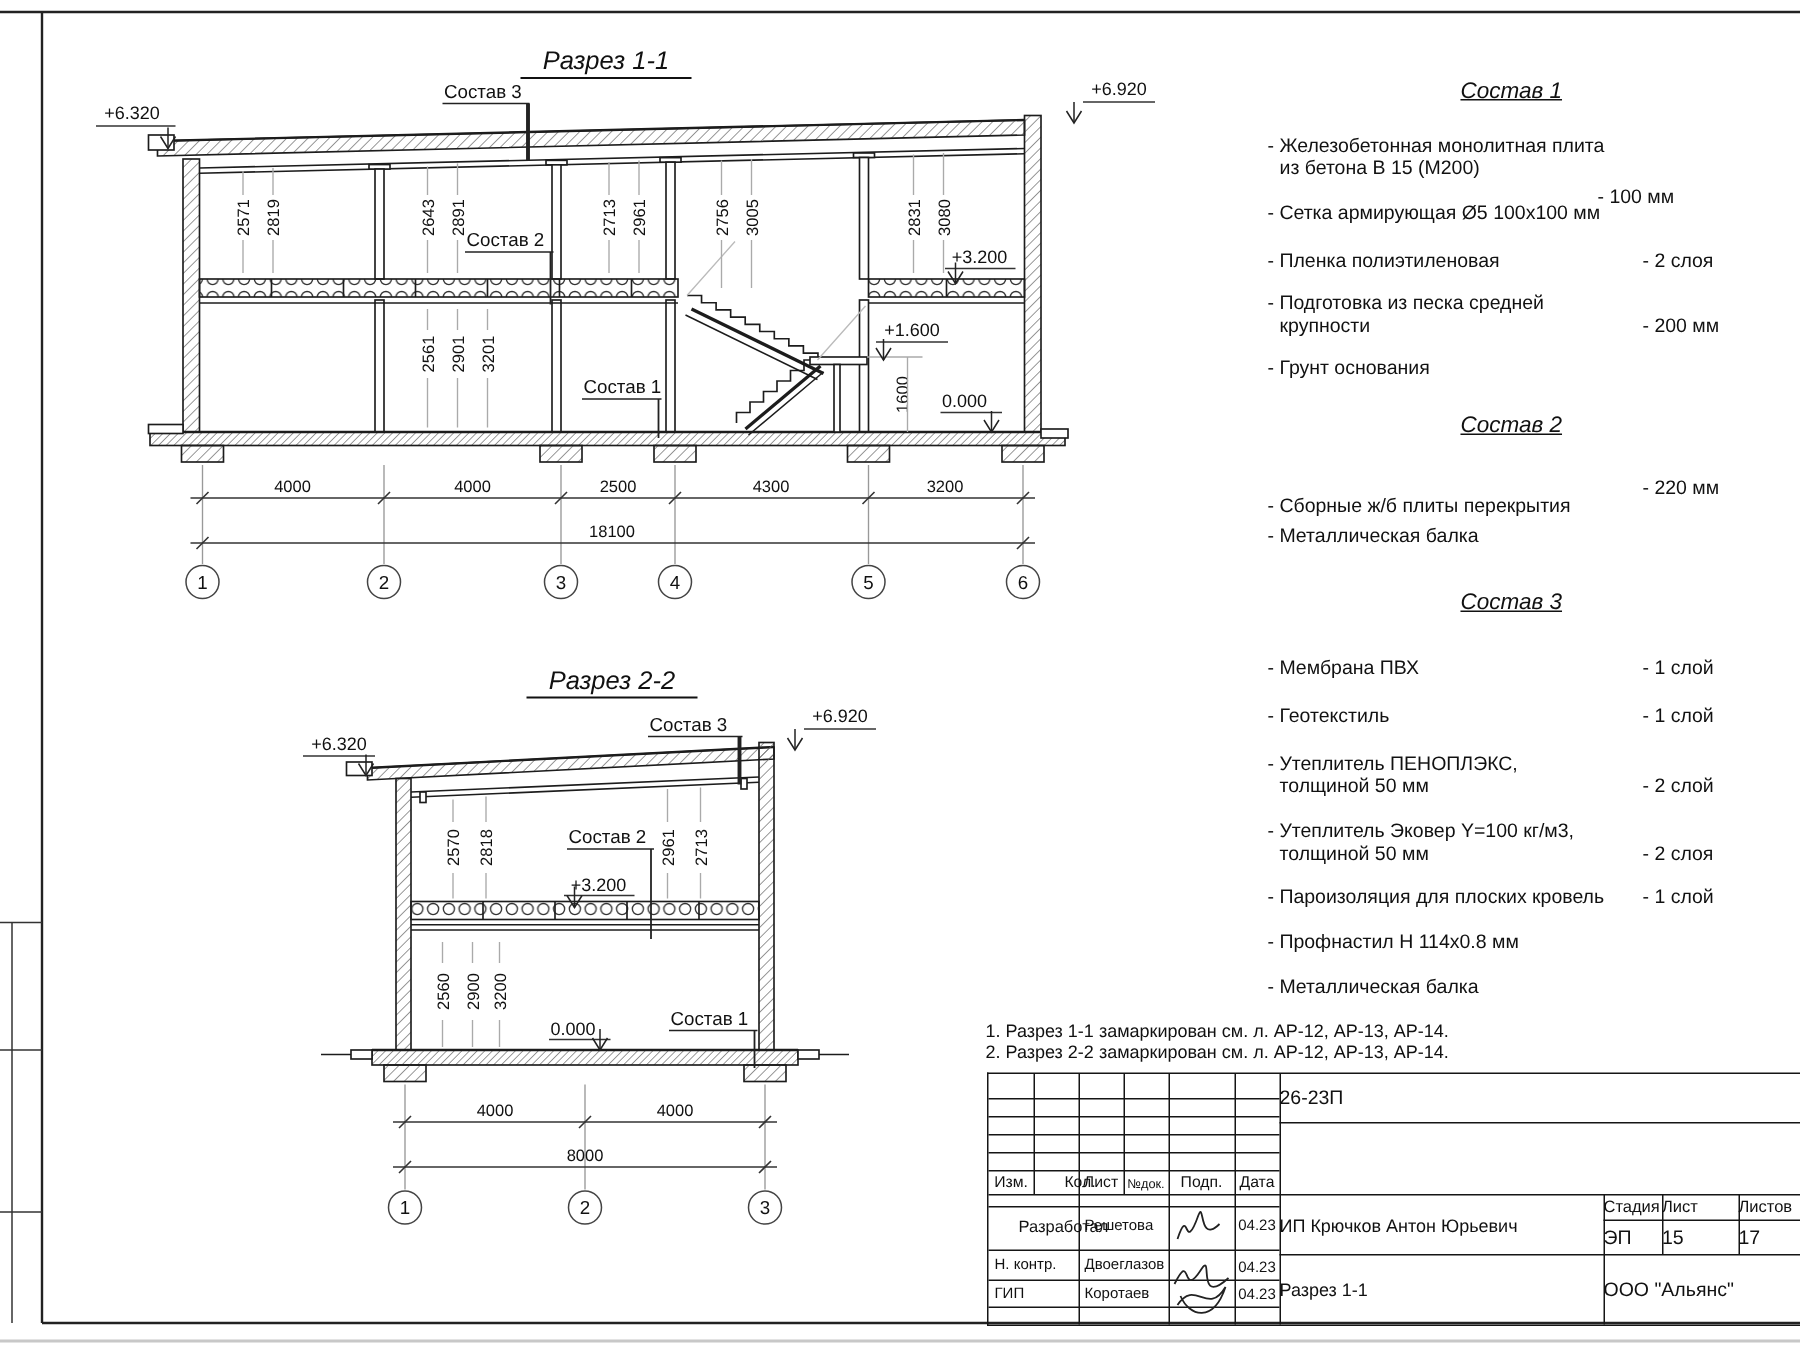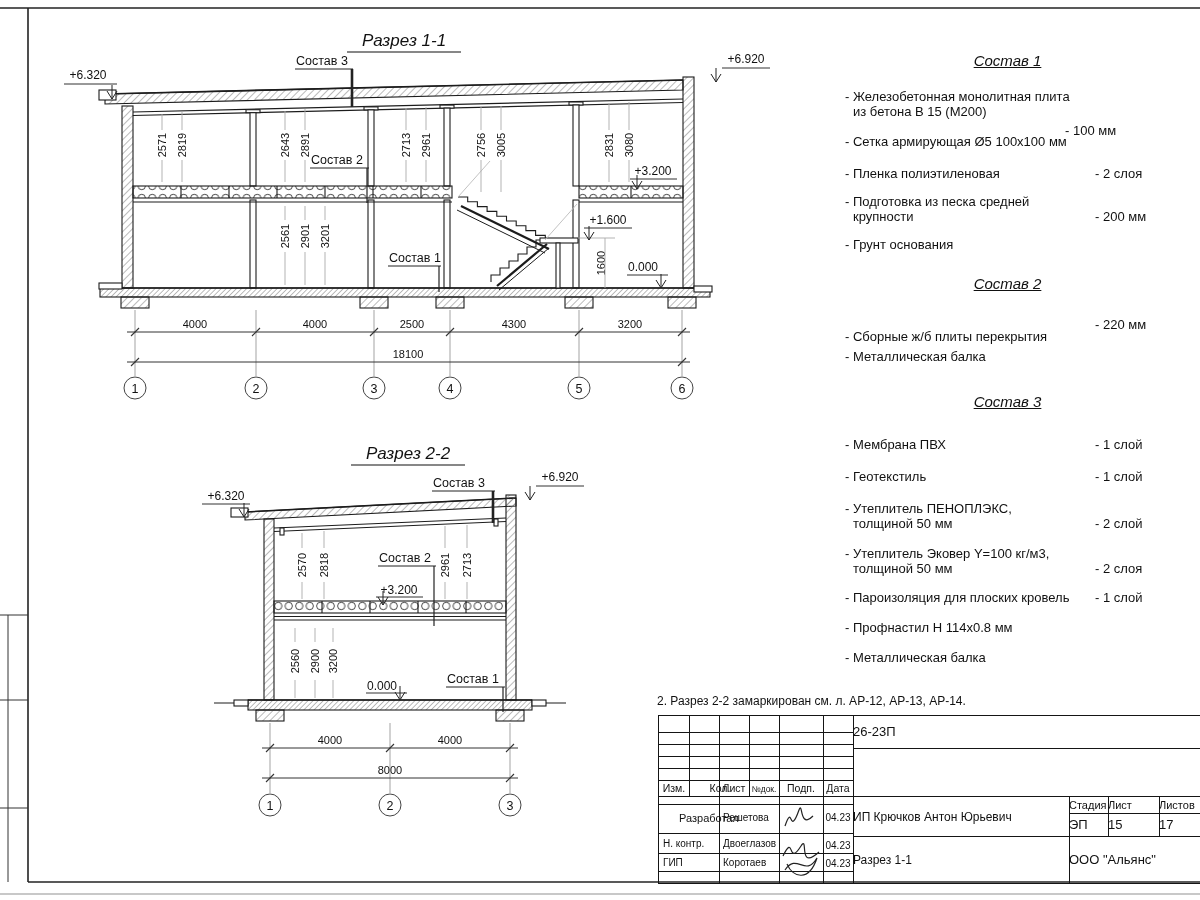--- a/index.html
+++ b/index.html
@@ -338,20 +338,21 @@
   <div class="t comp-i" style="left:853px;top:516px;">толщиной 50 мм</div>
   <div class="t comp-v" style="left:1095px;top:516px;">- 2 слой</div>
   <div class="t comp-i" style="left:845px;top:546px;">- Утеплитель Эковер Y=100 кг/м3,</div>
   <div class="t comp-i" style="left:853px;top:561px;">толщиной 50 мм</div>
   <div class="t comp-v" style="left:1095px;top:561px;">- 2 слоя</div>
   <div class="t comp-i" style="left:845px;top:590px;">- Пароизоляция для плоских кровель</div>
   <div class="t comp-v" style="left:1095px;top:590px;">- 1 слой</div>
   <div class="t comp-i" style="left:845px;top:620px;">- Профнастил Н 114х0.8 мм</div>
   <div class="t comp-i" style="left:845px;top:650px;">- Металлическая балка</div>
 
+  <div class="t note" style="left:657px;top:680px;">1. Разрез 1-1 замаркирован см. л. АР-12, АР-13, АР-14.</div>
   <div class="t note" style="left:657px;top:694px;">2. Разрез 2-2 замаркирован см. л. АР-12, АР-13, АР-14.</div>
 </div>
 
 <div id="tb">
 
   <div class="vl" style="left:30px;top:0;height:80px;"></div>
   <div class="vl" style="left:60px;top:0;height:167px;"></div>
   <div class="vl" style="left:90px;top:0;height:80px;"></div>
   <div class="vl" style="left:120px;top:0;height:167px;"></div>
   <div class="vl" style="left:164px;top:0;height:167px;"></div>

